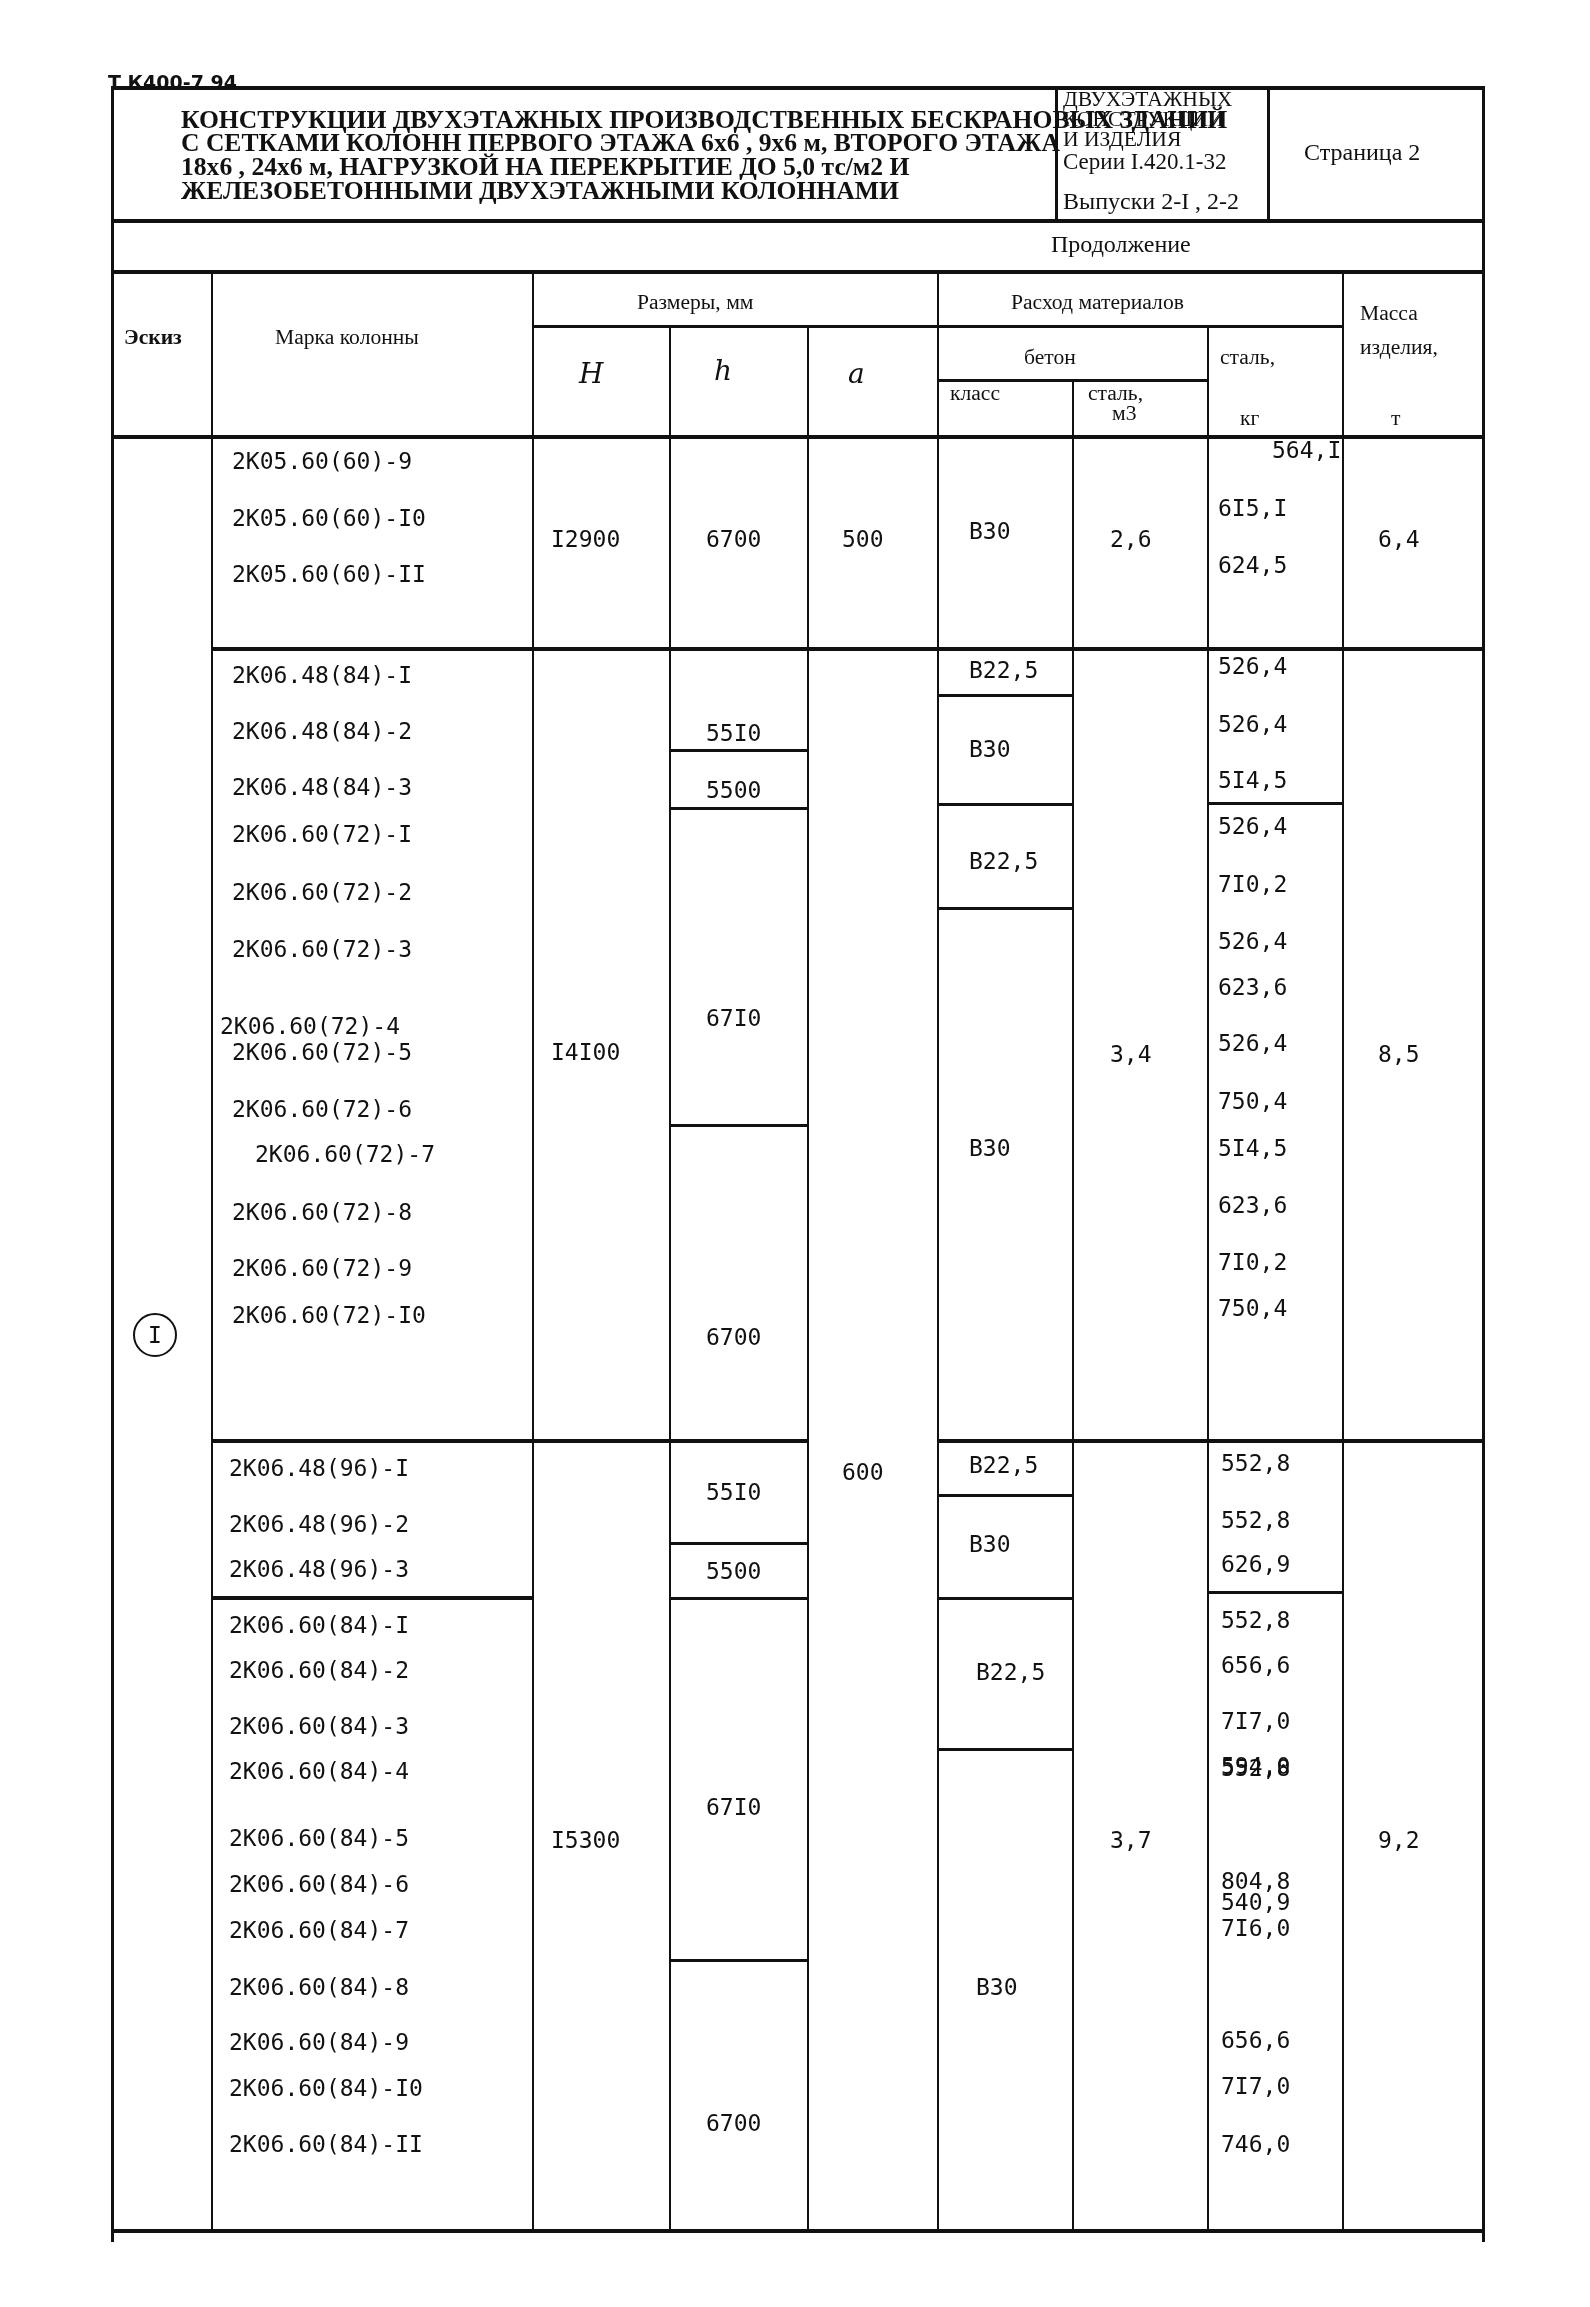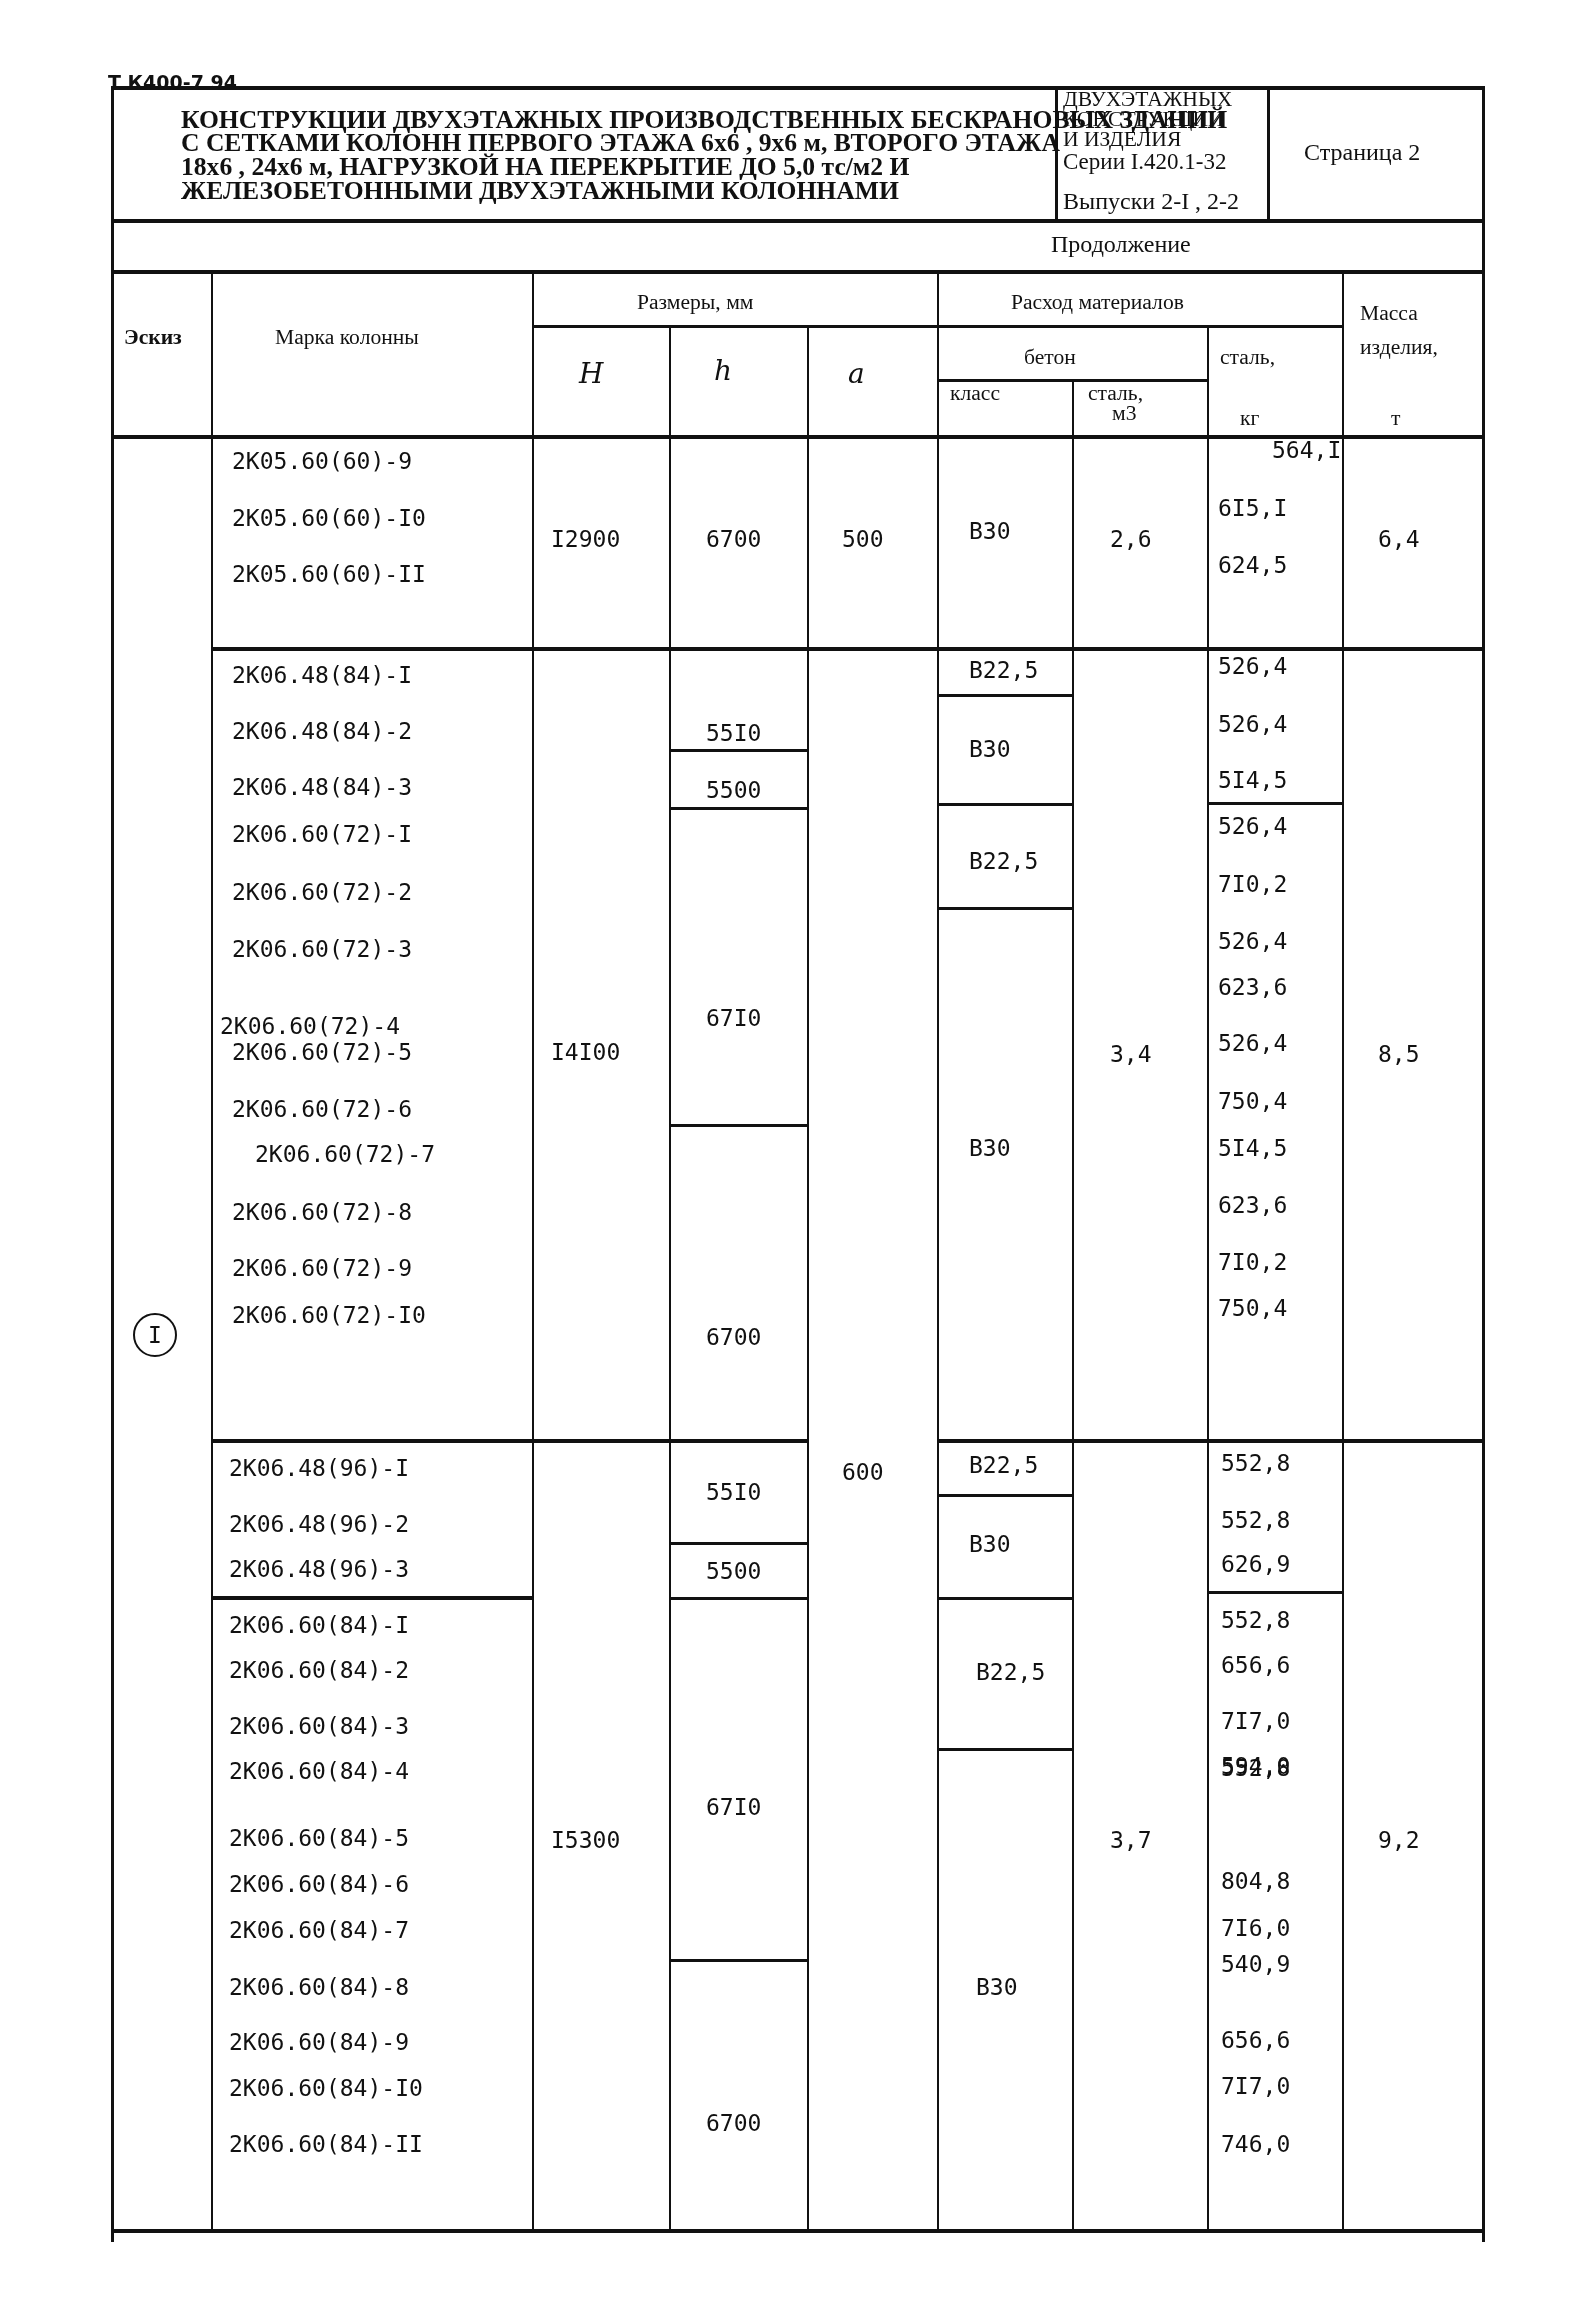--- a/index.html
+++ b/index.html
@@ -187,21 +187,21 @@
     <div class="txt" style="left:1221px;top:1452px;">552,8</div>
     <div class="txt" style="left:1221px;top:1509px;">552,8</div>
     <div class="txt" style="left:1221px;top:1553px;">626,9</div>
     <div class="txt" style="left:1221px;top:1609px;">552,8</div>
     <div class="txt" style="left:1221px;top:1654px;">656,6</div>
     <div class="txt" style="left:1221px;top:1710px;">7I7,0</div>
     <div class="txt" style="left:1221px;top:1757px;">552,8</div>
     <div class="txt" style="left:1221px;top:1755px;">594,0</div>
     <div class="txt" style="left:1221px;top:1870px;">804,8</div>
     <div class="txt" style="left:1221px;top:1917px;">7I6,0</div>
-    <div class="txt" style="left:1221px;top:1953px;text-align:center;">540,9</div>
+    <div class="txt" style="left:1221px;top:1891px;text-align:center;">540,9</div>
     <div class="txt" style="left:1221px;top:2029px;">656,6</div>
     <div class="txt" style="left:1221px;top:2075px;">7I7,0</div>
     <div class="txt" style="left:1221px;top:2133px;">746,0</div>
 
     <div class="txt" style="left:551px;top:1829px;">I5300</div>
     <div class="txt" style="left:706px;top:1481px;">55I0</div>
     <div class="txt" style="left:706px;top:1560px;">5500</div>
     <div class="txt" style="left:706px;top:1796px;">67I0</div>
     <div class="txt" style="left:706px;top:2112px;">6700</div>
 

